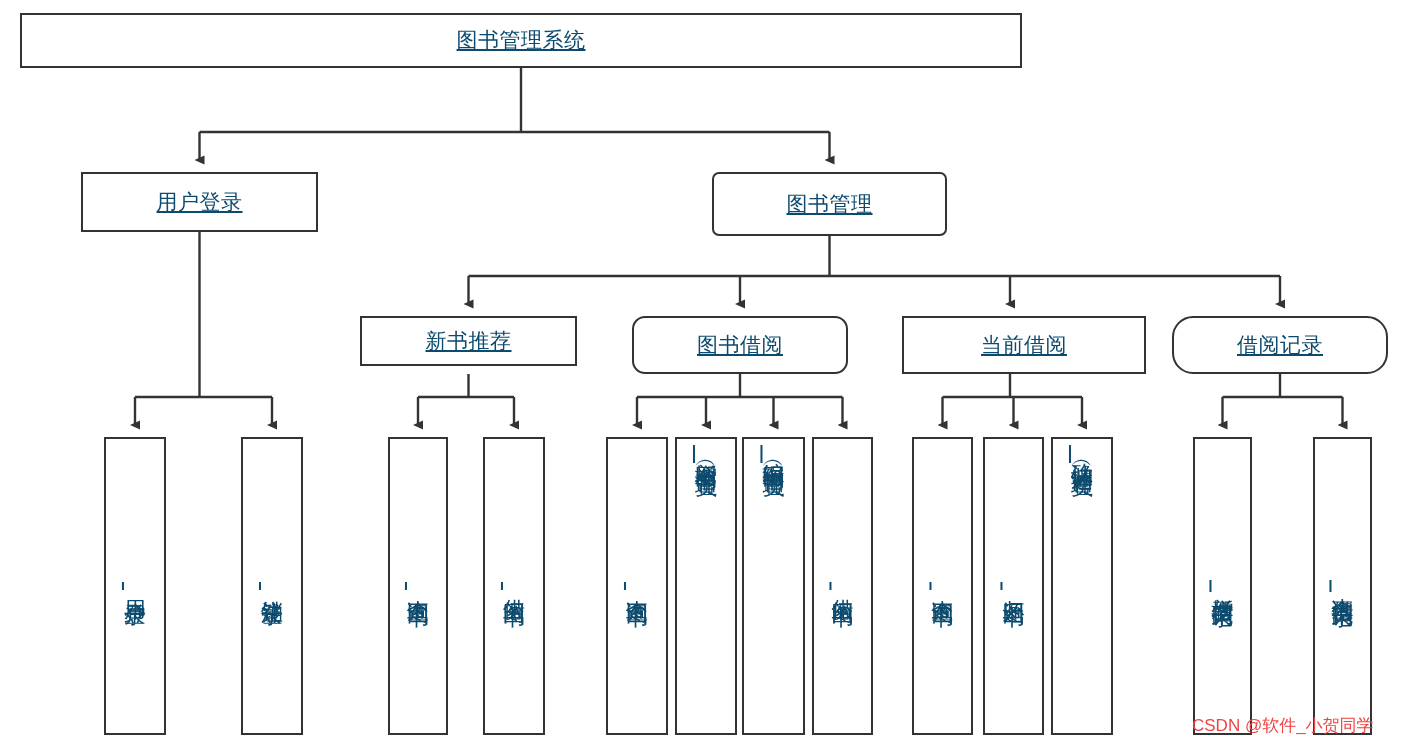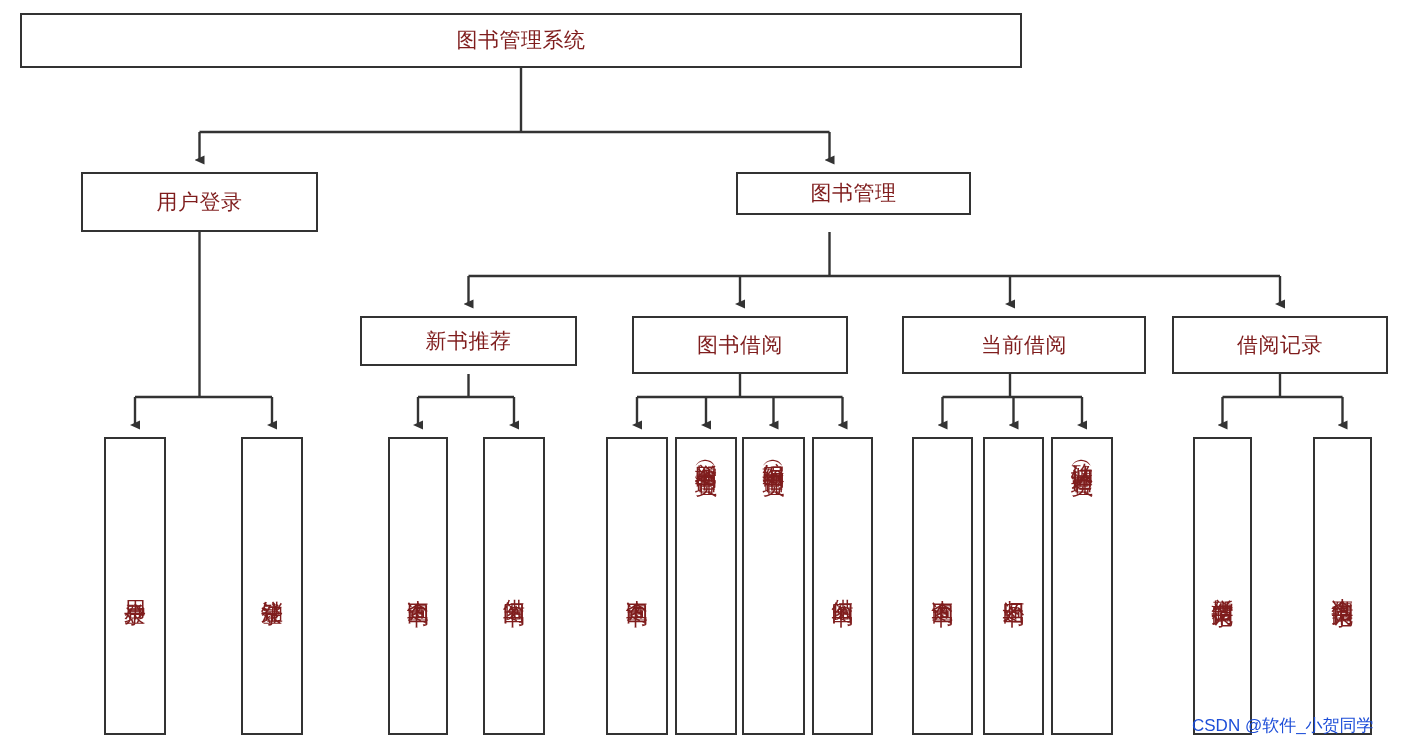--- a/index.html
+++ b/index.html
@@ -32,25 +32,26 @@
     position: absolute;
     box-sizing: border-box;
     background: #ffffff;
     border: 2px solid #333333;
     display: flex;
     align-items: center;
     justify-content: center;
     overflow: hidden;
   }
   .node .node-label {
-    color: #7f1d1d;
+    color: #0c4a6e;
     font-family: "Liberation Sans", "DejaVu Sans", sans-serif;
     line-height: 1.18;
     letter-spacing: 0.5px;
     white-space: nowrap;
+    text-decoration: underline;
   }
   .node.horizontal .node-label {
     font-size: 21px;
     text-align: center;
   }
   .node.vertical {
     align-items: flex-start;
     justify-content: center;
     padding-top: 6px;
   }
@@ -60,21 +61,21 @@
     font-size: 22px;
     text-align: left;
     letter-spacing: 2px;
   }
   .node.vertical.centered {
     align-items: center;
     padding-top: 0;
   }
   .watermark {
     position: absolute;
-    color: #1d4ed8;
+    color: #ef4444;
     font-size: 17px;
     font-family: "Liberation Sans", "DejaVu Sans", sans-serif;
     white-space: nowrap;
     user-select: none;
   }
 </style>
 </head>
 <body>
 
 <div id="diagram-root">
@@ -122,33 +123,33 @@
       </g>
   </svg>
 
   <div id="node-layer">
       <div class="node horizontal" style="left: 20px; top: 13px; width: 1002px; height: 55px;">
         <span class="node-label">图书管理系统</span>
       </div>
       <div class="node horizontal" style="left: 81px; top: 172px; width: 237px; height: 60px;">
         <span class="node-label">用户登录</span>
       </div>
-      <div class="node horizontal" style="left: 736px; top: 172px; width: 235px; height: 43px;">
+      <div class="node horizontal" style="left: 712px; top: 172px; width: 235px; height: 64px; border-radius: 7px;">
         <span class="node-label">图书管理</span>
       </div>
       <div class="node horizontal" style="left: 360px; top: 316px; width: 217px; height: 50px;">
         <span class="node-label">新书推荐</span>
       </div>
-      <div class="node horizontal" style="left: 632px; top: 316px; width: 216px; height: 58px;">
+      <div class="node horizontal" style="left: 632px; top: 316px; width: 216px; height: 58px; border-radius: 13px;">
         <span class="node-label">图书借阅</span>
       </div>
       <div class="node horizontal" style="left: 902px; top: 316px; width: 244px; height: 58px;">
         <span class="node-label">当前借阅</span>
       </div>
-      <div class="node horizontal" style="left: 1172px; top: 316px; width: 216px; height: 58px;">
+      <div class="node horizontal" style="left: 1172px; top: 316px; width: 216px; height: 58px; border-radius: 21px;">
         <span class="node-label">借阅记录</span>
       </div>
       <div class="node vertical centered" style="left: 104px; top: 437px; width: 62px; height: 298px;">
         <span class="node-label">用户登录</span>
       </div>
       <div class="node vertical centered" style="left: 241px; top: 437px; width: 62px; height: 298px;">
         <span class="node-label">注销登录</span>
       </div>
       <div class="node vertical centered" style="left: 388px; top: 437px; width: 60px; height: 298px;">
         <span class="node-label">查询图书</span>

